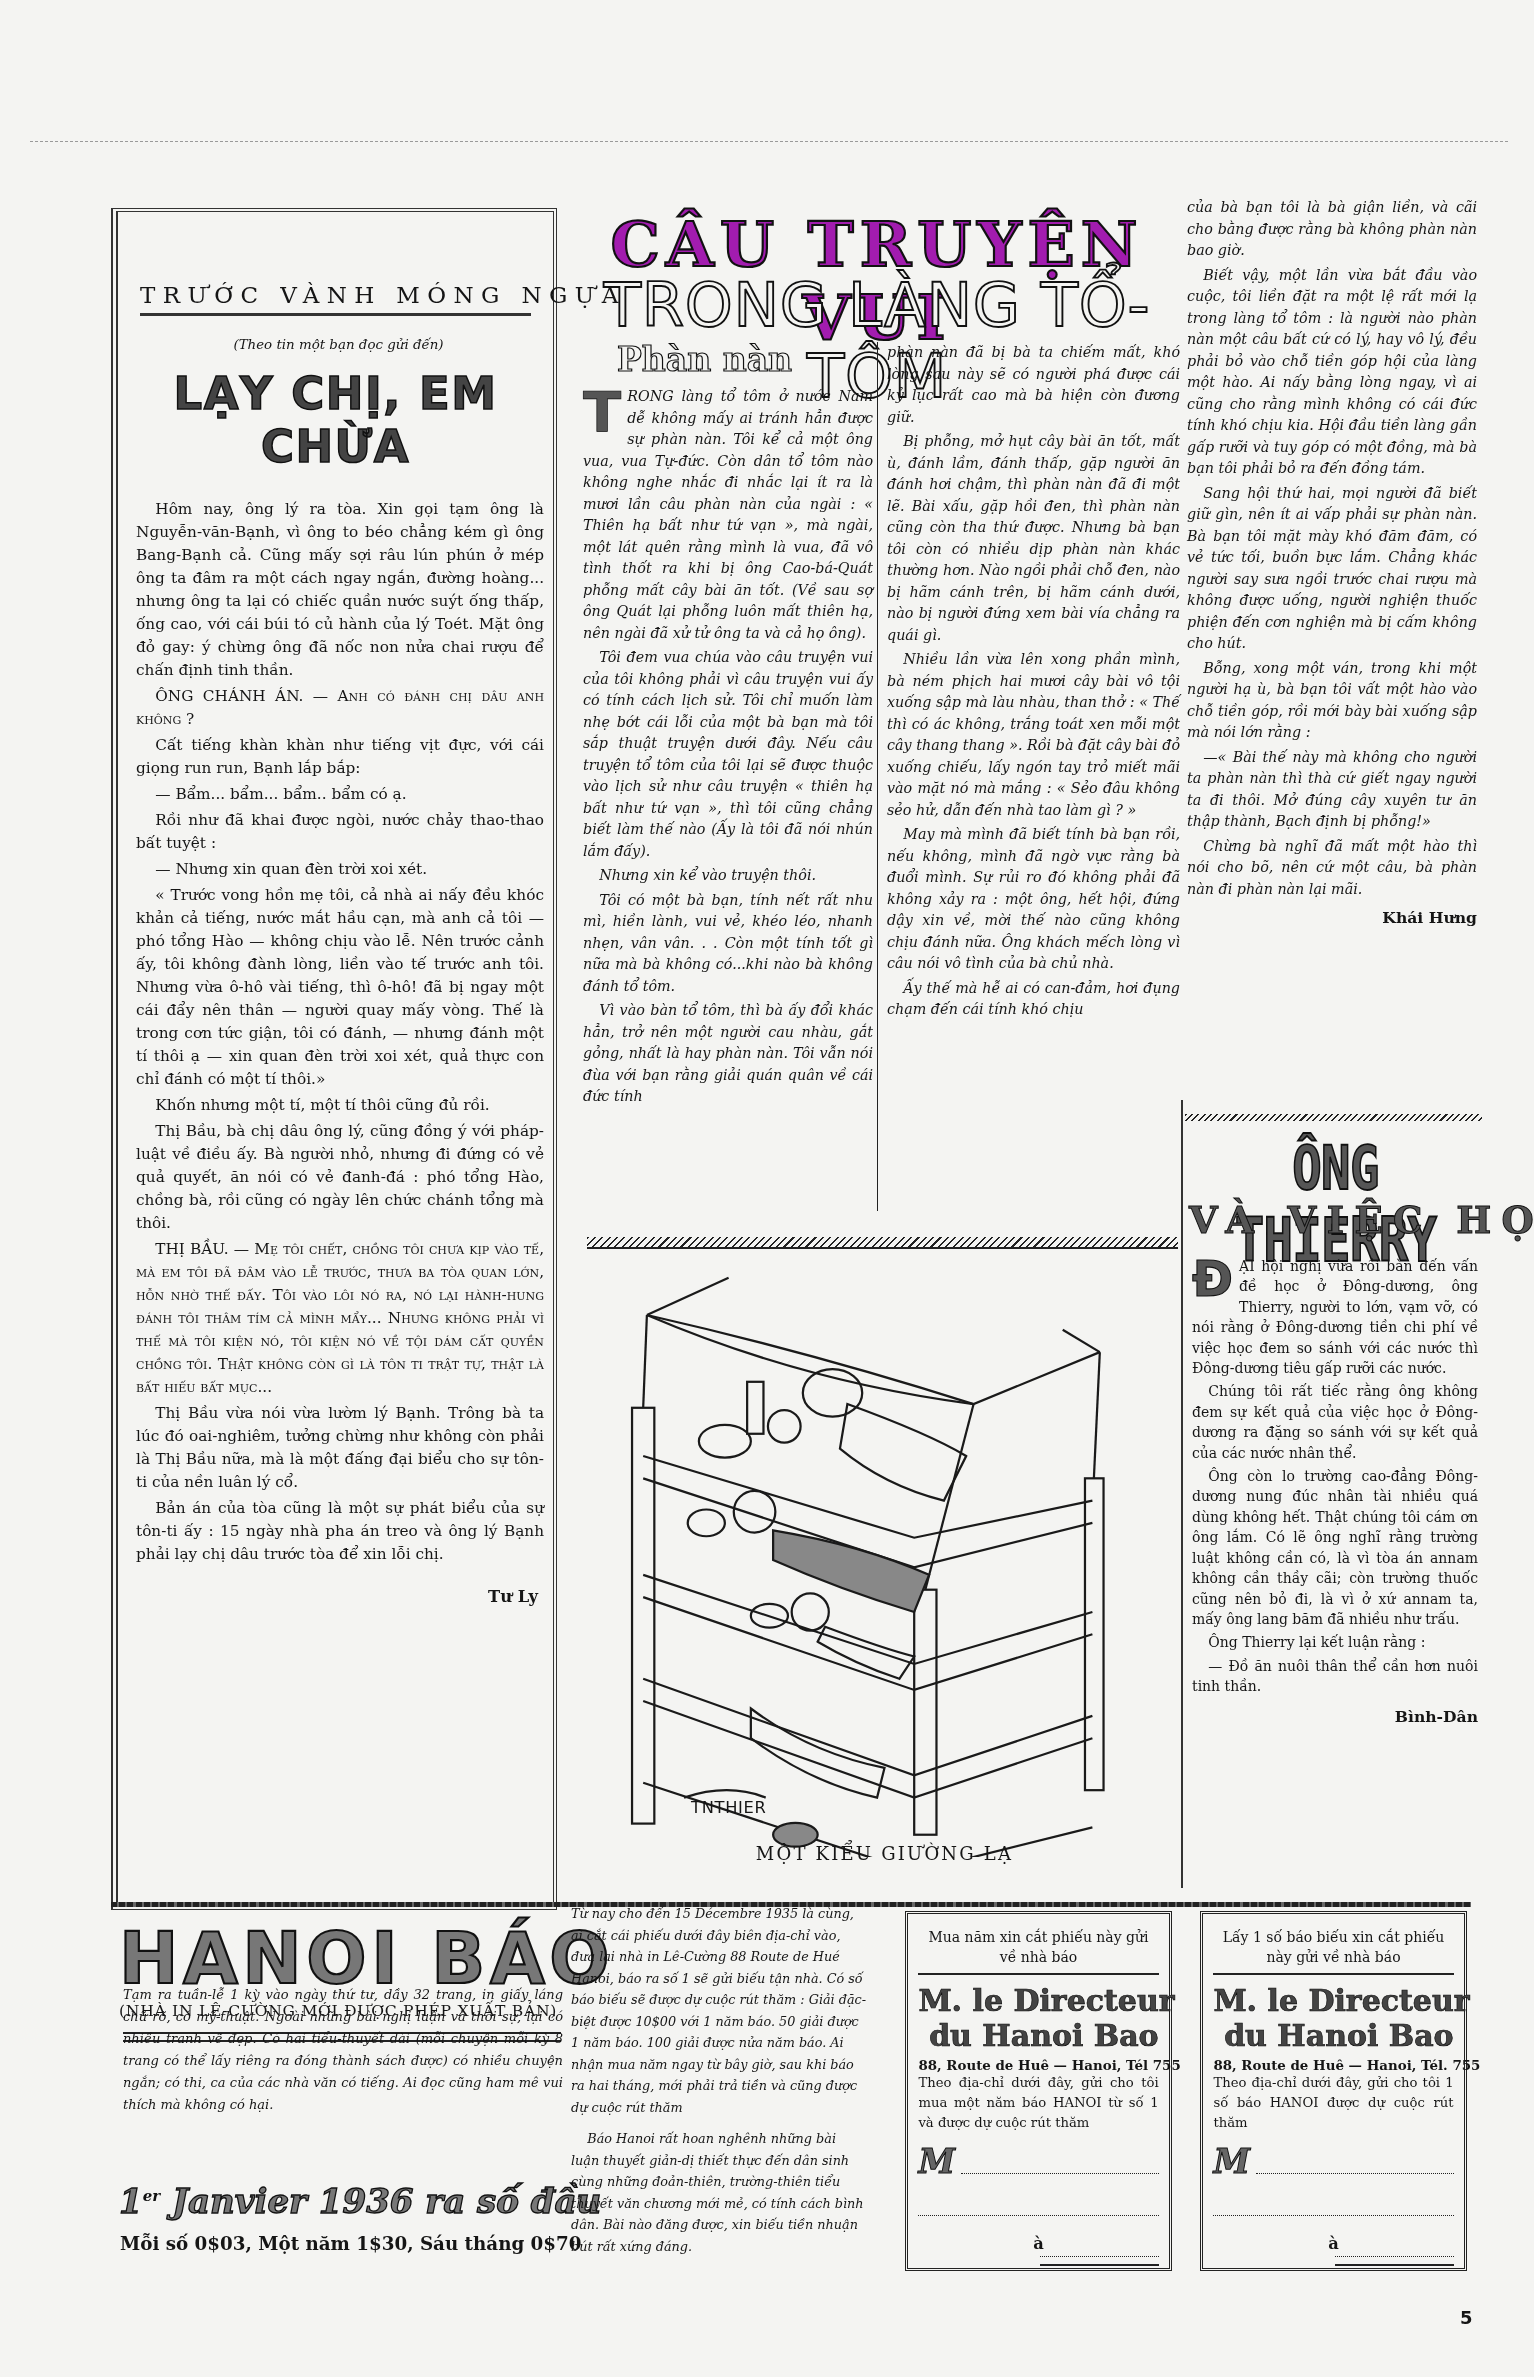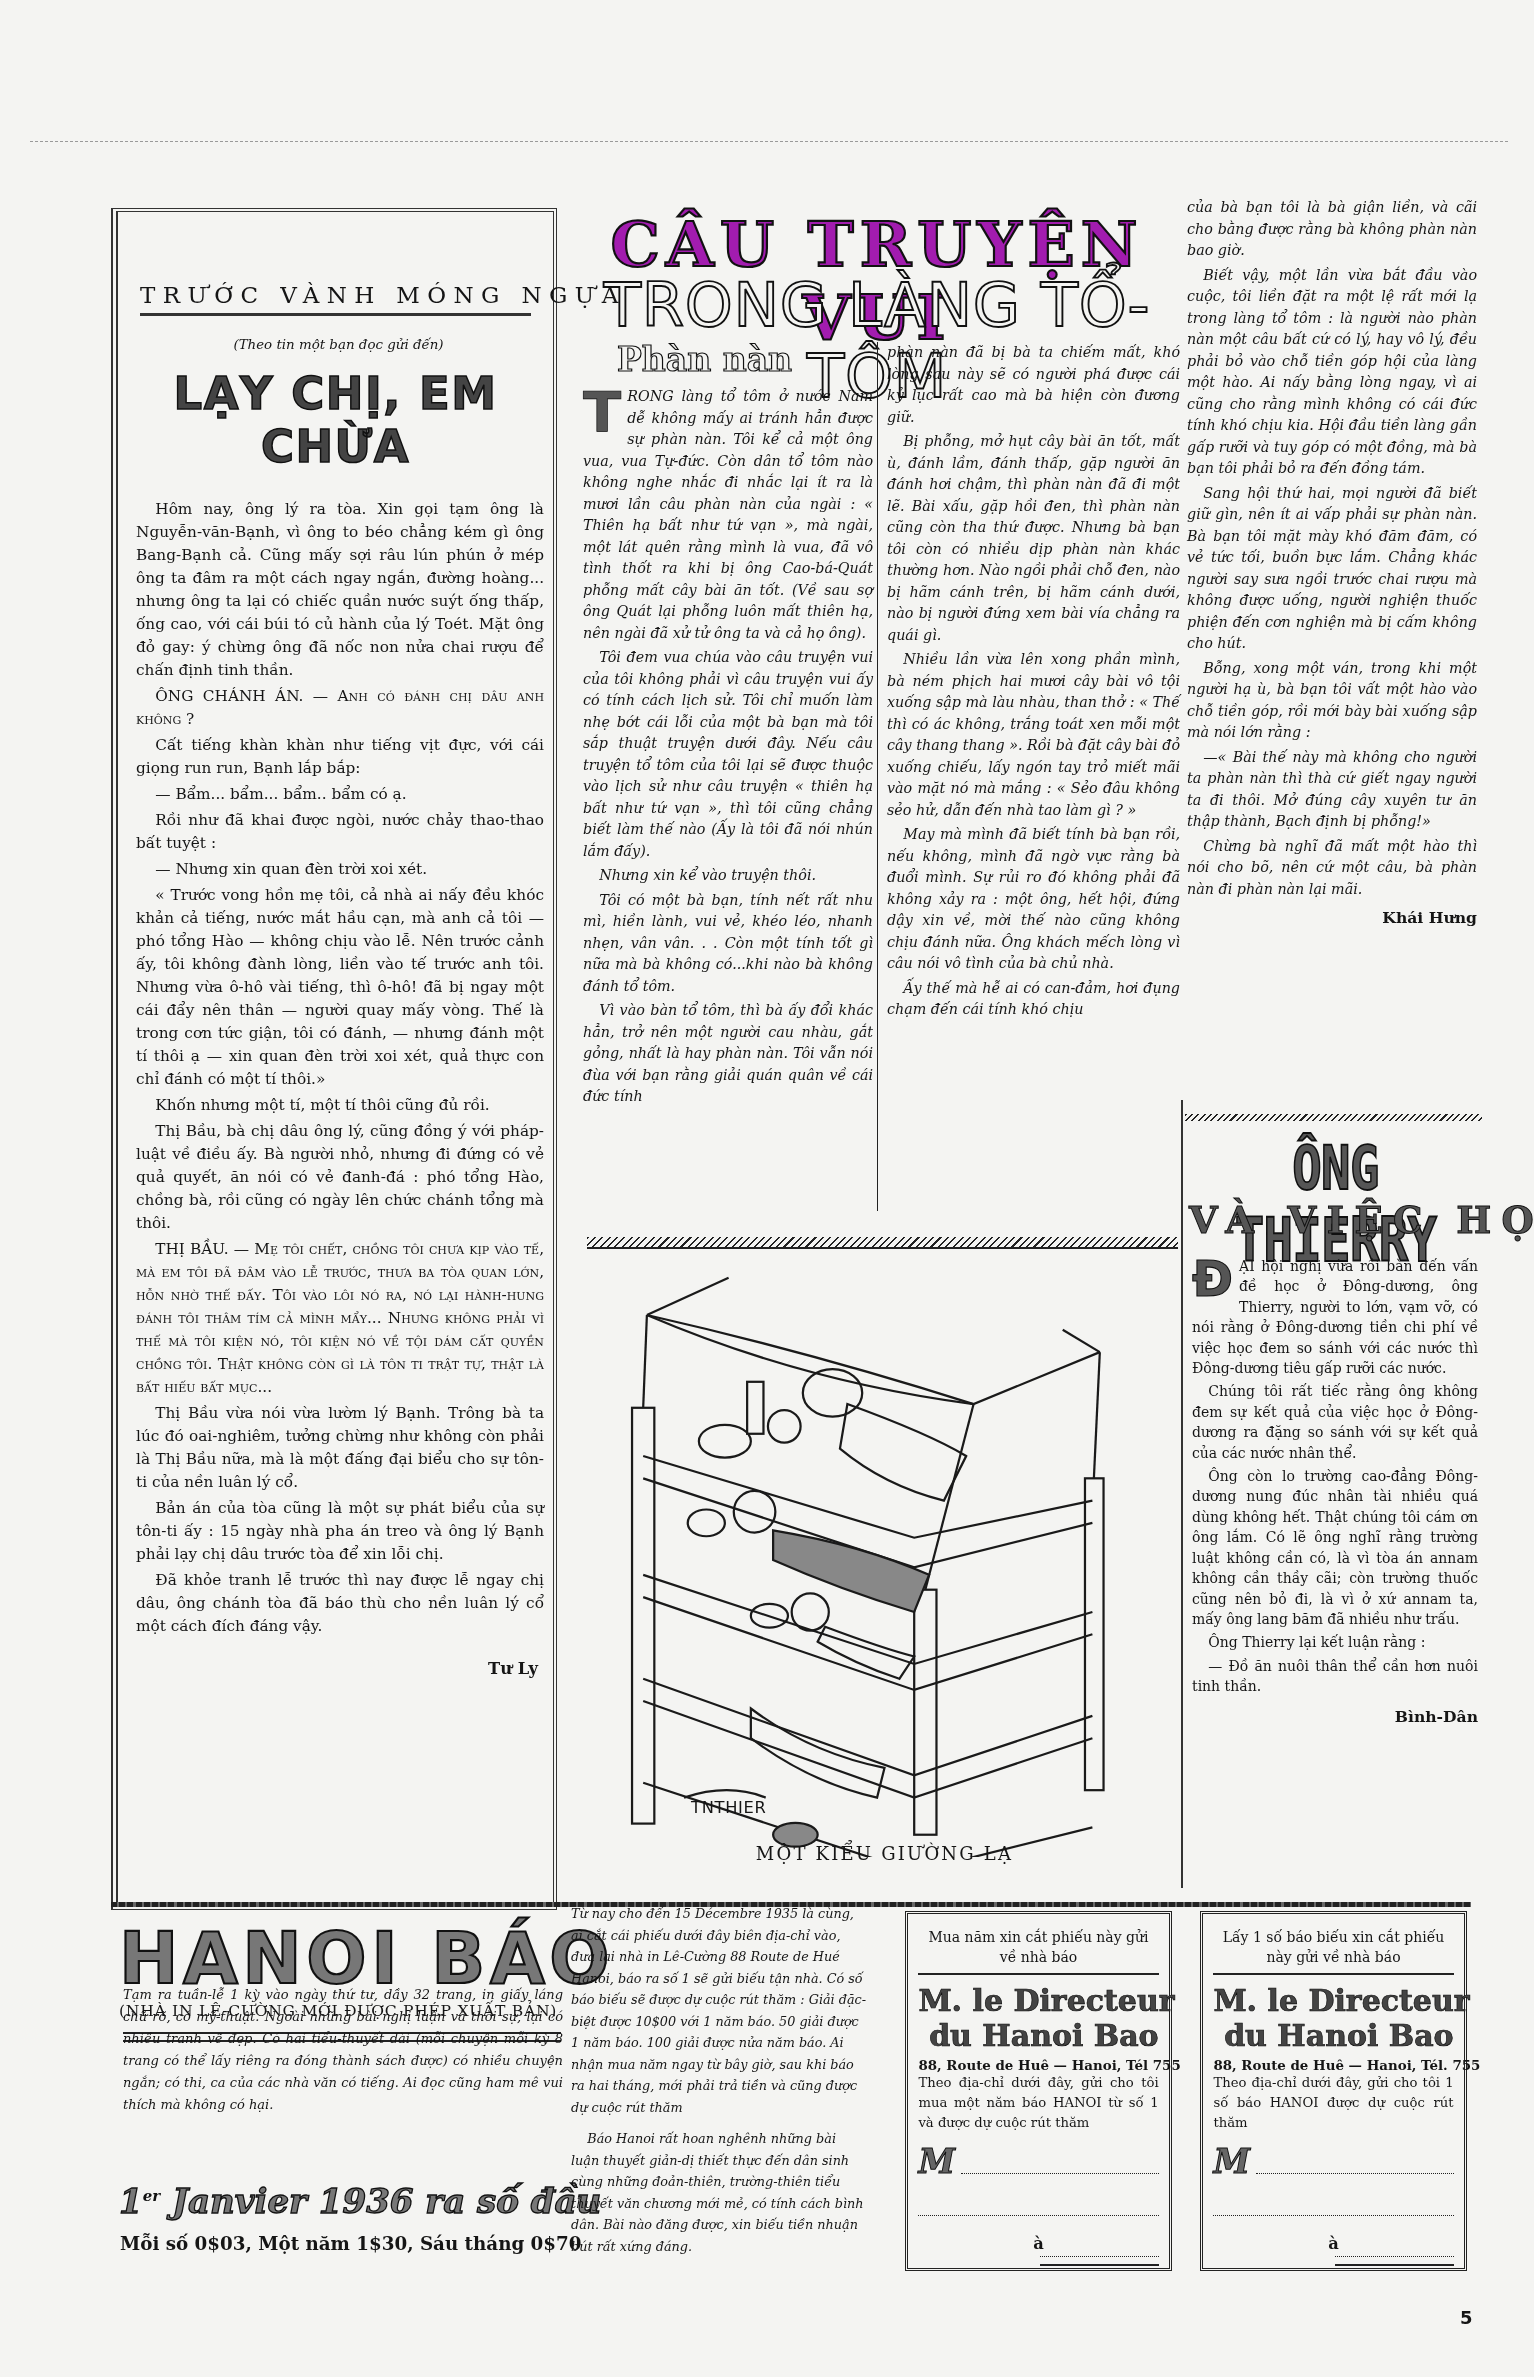--- a/index.html
+++ b/index.html
@@ -110,21 +110,20 @@
     <p>Cất tiếng khàn khàn như tiếng vịt đực, với cái giọng run run, Bạnh lắp bắp:</p>
     <p>— Bẩm... bẩm... bẩm.. bẩm có ạ.</p>
     <p>Rồi như đã khai được ngòi, nước chảy thao-thao bất tuyệt :</p>
     <p>— Nhưng xin quan đèn trời xoi xét.</p>
     <p>« Trước vong hồn mẹ tôi, cả nhà ai nấy đều khóc khản cả tiếng, nước mắt hầu cạn, mà anh cả tôi — phó tổng Hào — không chịu vào lễ. Nên trước cảnh ấy, tôi không đành lòng, liền vào tế trước anh tôi. Nhưng vừa ô-hô vài tiếng, thì ô-hô! đã bị ngay một cái đẩy nên thân — người quay mấy vòng. Thế là trong cơn tức giận, tôi có đánh, — nhưng đánh một tí thôi ạ — xin quan đèn trời xoi xét, quả thực con chỉ đánh có một tí thôi.»</p>
     <p>Khốn nhưng một tí, một tí thôi cũng đủ rồi.</p>
     <p>Thị Bầu, bà chị dâu ông lý, cũng đồng ý với pháp-luật về điều ấy. Bà người nhỏ, nhưng đi đứng có vẻ quả quyết, ăn nói có vẻ đanh-đá : phó tổng Hào, chồng bà, rồi cũng có ngày lên chức chánh tổng mà thôi.</p>
     <p class="sm">THỊ BẦU. — Mẹ tôi chết, chồng tôi chưa kịp vào tế, mà em tôi đã đâm vào lễ trước, thưa ba tòa quan lớn, hỗn nhờ thế đấy. Tôi vào lôi nó ra, nó lại hành-hung đánh tôi thâm tím cả mình mẩy... Nhưng không phải vì thế mà tôi kiện nó, tôi kiện nó về tội dám cất quyền chồng tôi. Thật không còn gì là tôn ti trật tự, thật là bất hiếu bất mục...</p>
     <p>Thị Bầu vừa nói vừa lườm lý Bạnh. Trông bà ta lúc đó oai-nghiêm, tưởng chừng như không còn phải là Thị Bầu nữa, mà là một đấng đại biểu cho sự tôn-ti của nền luân lý cổ.</p>
     <p>Bản án của tòa cũng là một sự phát biểu của sự tôn-ti ấy : 15 ngày nhà pha án treo và ông lý Bạnh phải lạy chị dâu trước tòa để xin lỗi chị.</p>
-    <p>Đã khỏe tranh lễ trước thì nay được lễ ngay chị dâu, ông chánh tòa đã báo thù cho nền luân lý cổ một cách đích đáng vậy.</p>
   </div>
   <div class="sig">Tư Ly</div>
 </div>
 
 <div class="abs mid-head1">CÂU TRUYỆN VUI</div>
 <div class="abs mid-head2">TRONG LÀNG TỔ-TÔM</div>
 <div class="abs phan-nan">Phàn nàn</div>
 
 <div class="abs col col-a">
   <p class="first"><span class="dropcap">T</span><span>RONG làng tổ tôm ở nước Nam dễ không mấy ai tránh hẳn được sự phàn nàn. Tôi kể cả một ông vua, vua Tự-đức. Còn dân tổ tôm nào không nghe nhắc đi nhắc lại ít ra là mươi lần câu phàn nàn của ngài : « Thiên hạ bất như tứ vạn », mà ngài, một lát quên rằng mình là vua, đã vô tình thốt ra khi bị ông Cao-bá-Quát phỗng mất cây bài ăn tốt. (Về sau sợ ông Quát lại phỗng luôn mất thiên hạ, nên ngài đã xử tử ông ta và cả họ ông).</span></p>

